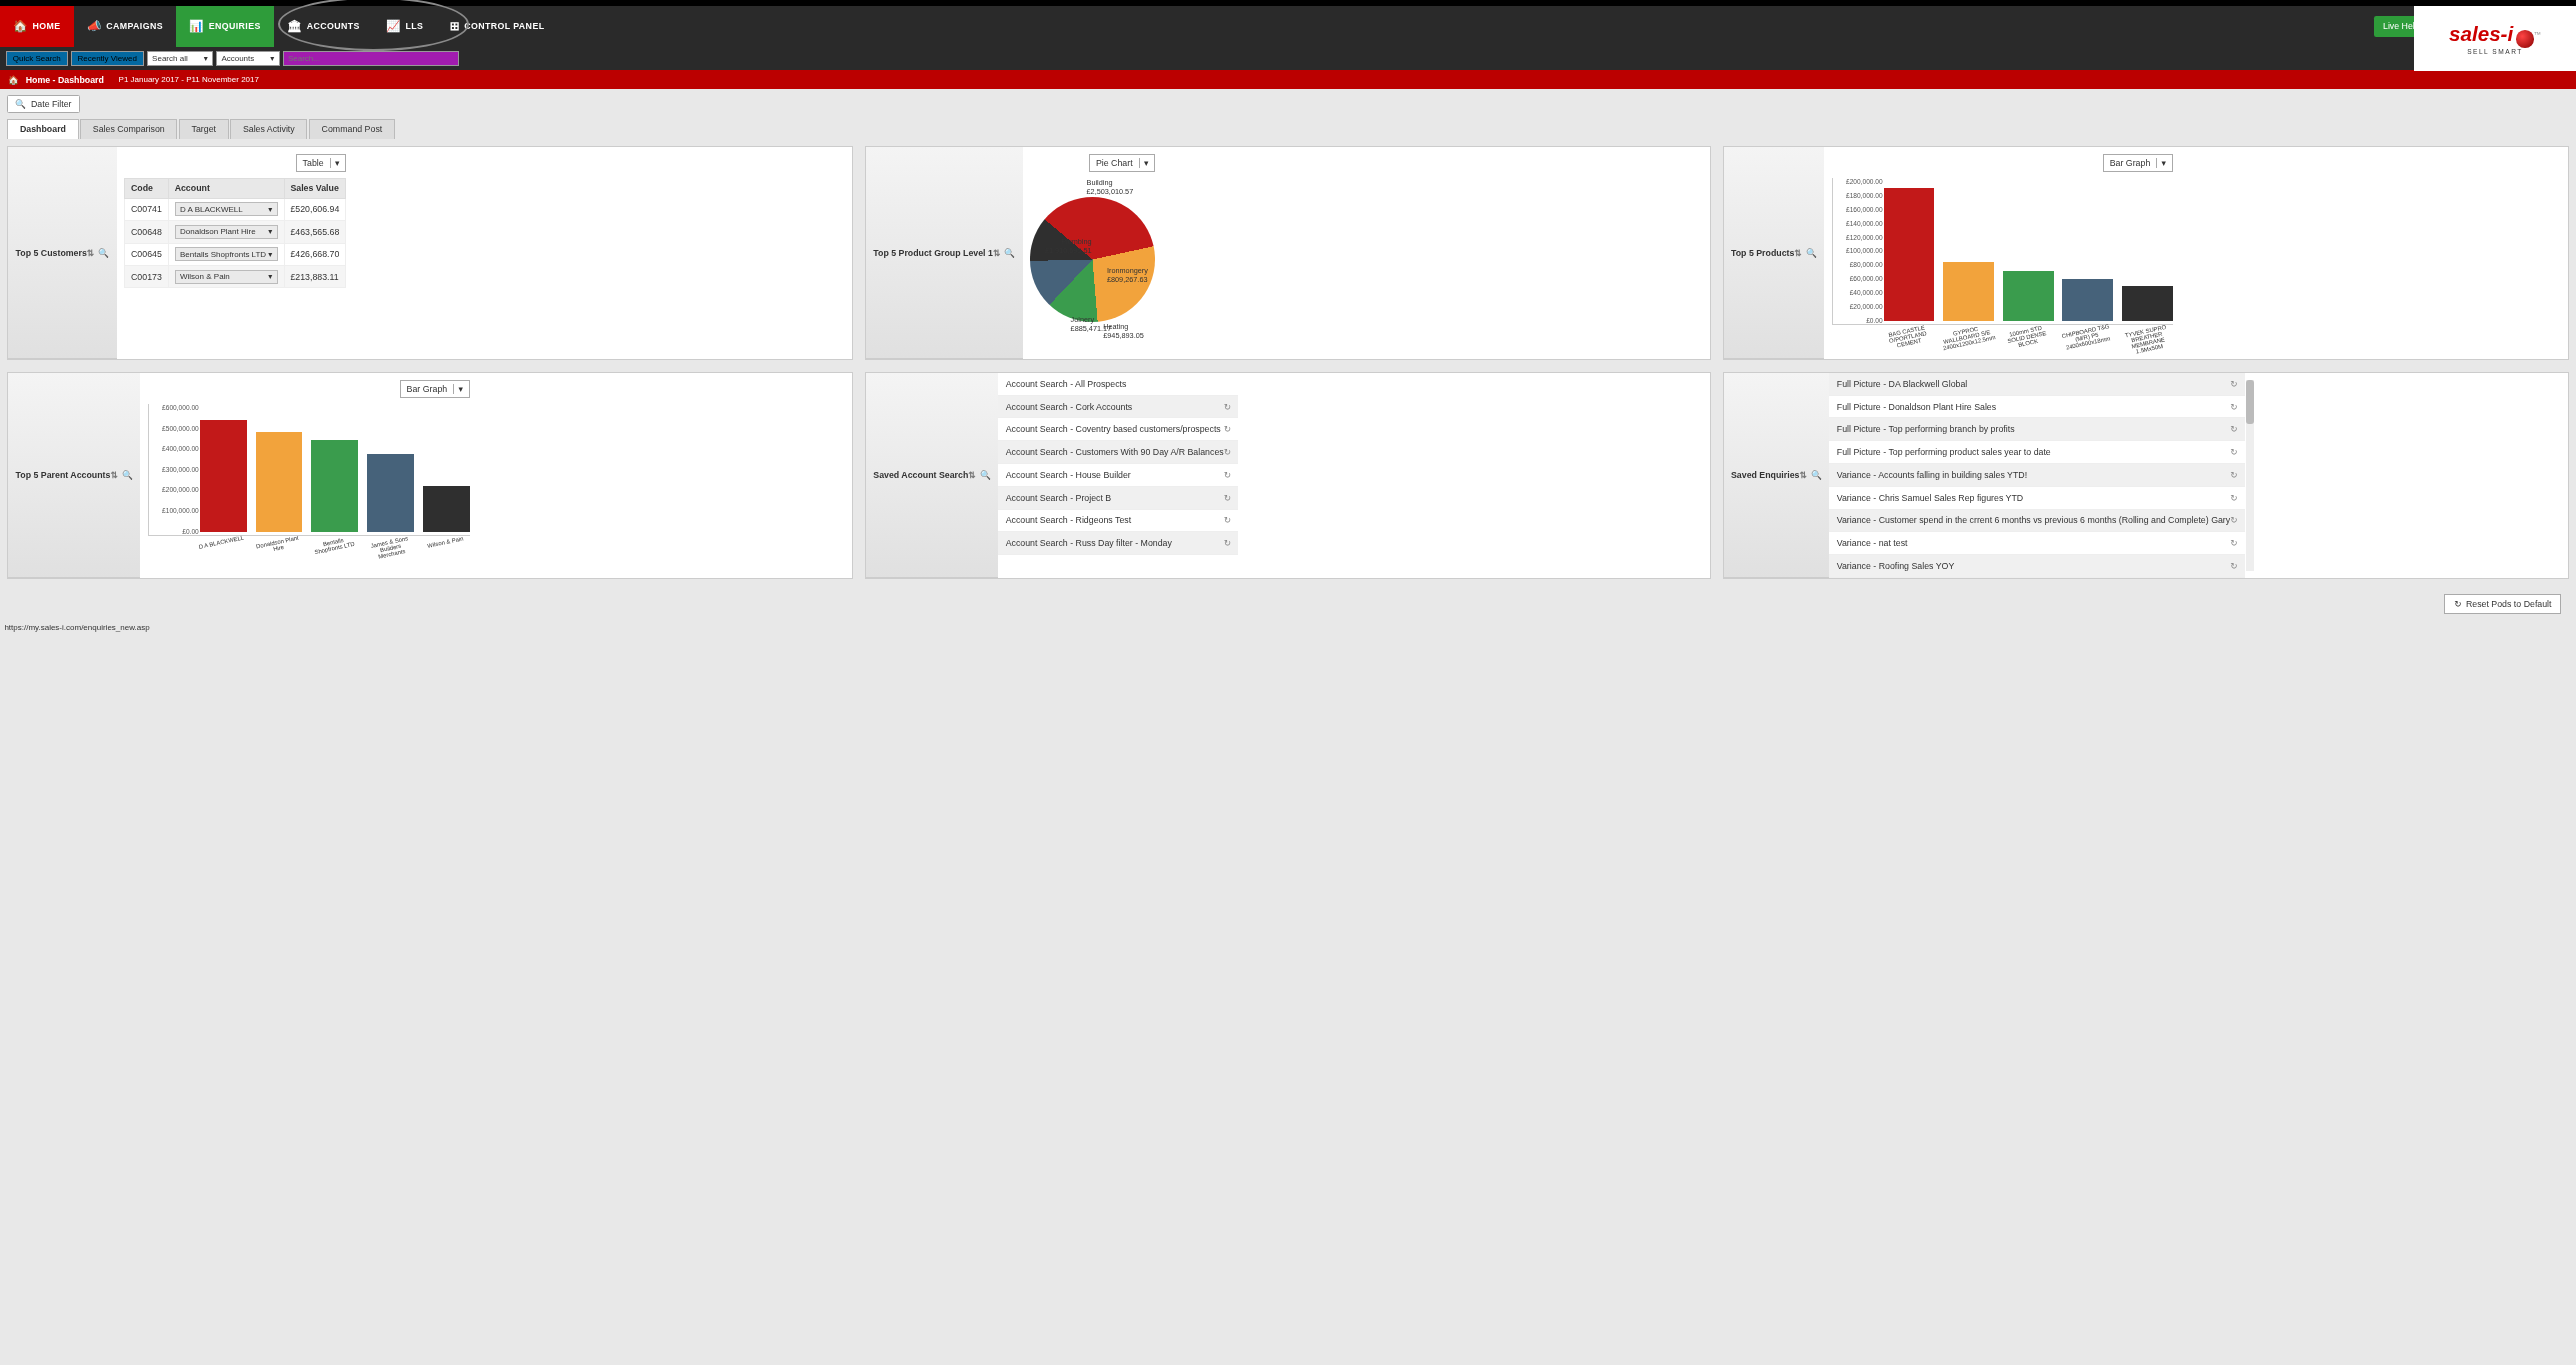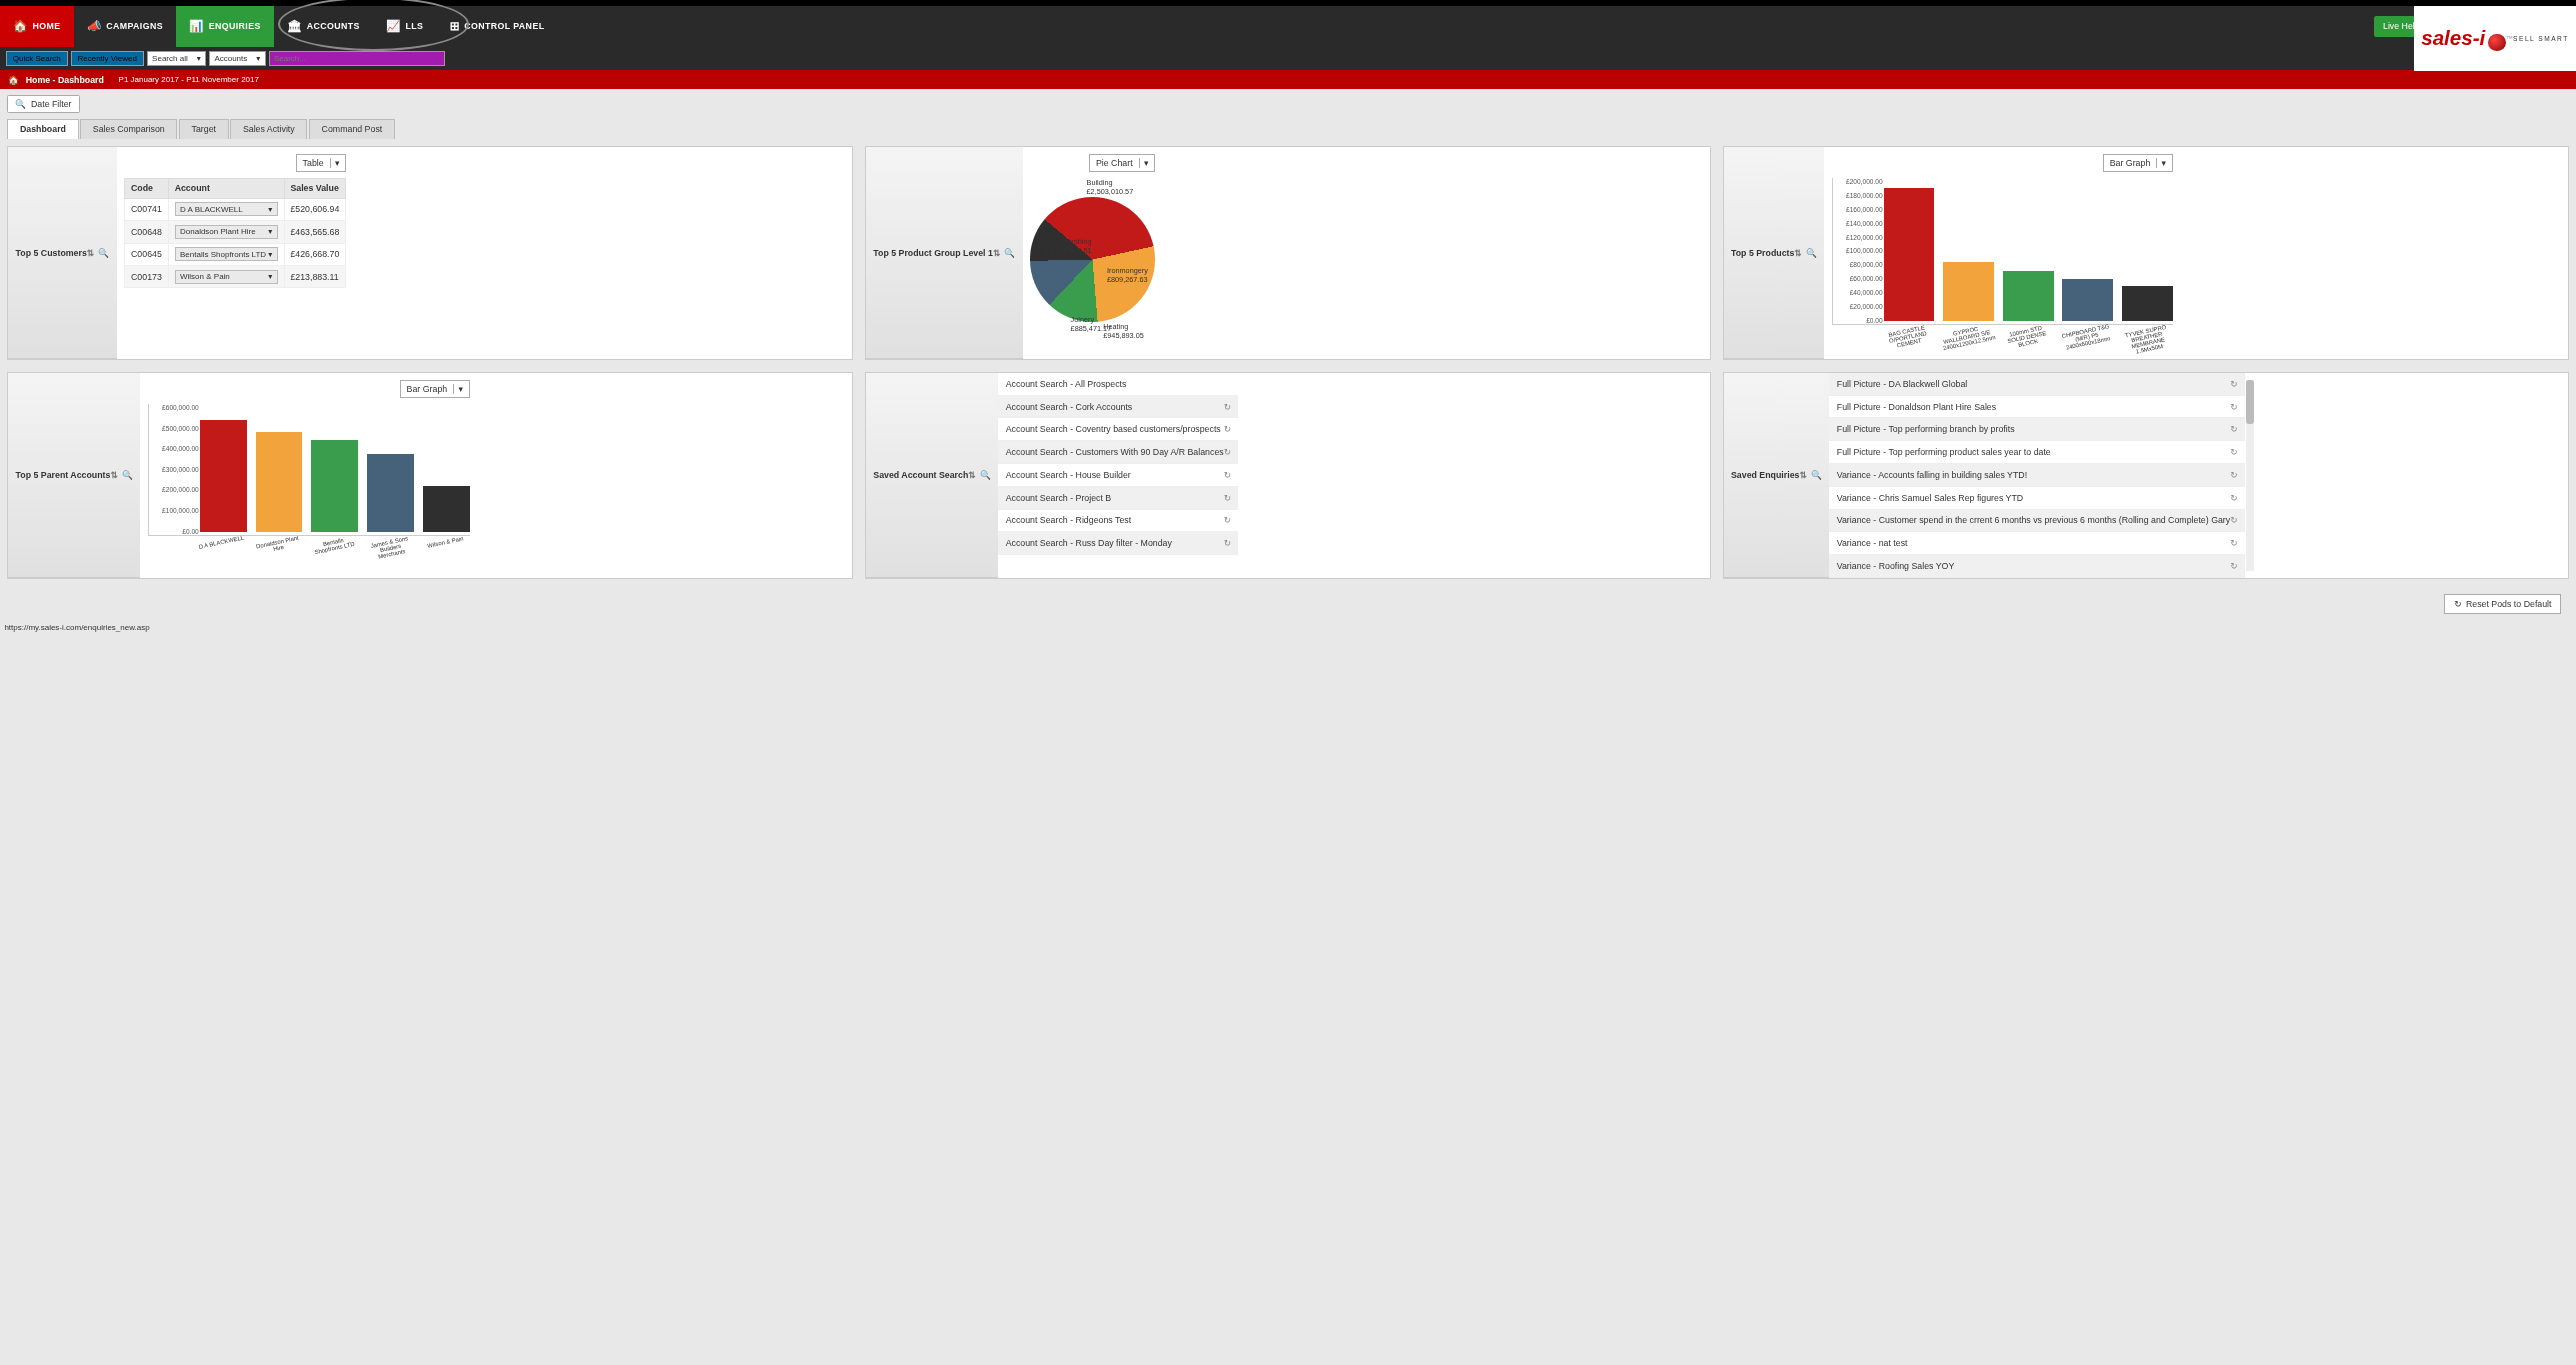--- a/index.html
+++ b/index.html
@@ -6,27 +6,27 @@
 body{background:#e8e8e8;font-size:8.8px;color:#333}
 .topbar{background:#000;height:5.9px}
 .nav{background:#2a2a2a;display:flex;align-items:center;height:41px;position:relative}
 .nav-item{display:flex;align-items:center;gap:4.4px;padding:0 13.2px;height:100%;color:#fff;font-size:8.8px;font-weight:bold;letter-spacing:0.4px;cursor:pointer}
 .nav-item.red{background:#c00}
 .nav-item.green{background:#2e9c3a}
 .nav-item .ico{font-size:11.7px}
 .nav-right{margin-left:auto;display:flex;align-items:center;gap:7.3px;padding-right:14.7px}
 .live-help{background:#2e9c3a;color:#fff;padding:4.4px 8.8px;border-radius:2.2px;font-size:8.8px;display:flex;align-items:center;gap:4.4px}
 .circle-btn{width:22px;height:22px;border-radius:50%;background:#fff;display:flex;align-items:center;justify-content:center;color:#333;font-weight:bold;cursor:pointer}
-.logo-area{background:#fff;position:absolute;right:0;top:0;height:65px;width:162px;display:flex;align-items:center;justify-content:center;flex-direction:row}
+.logo-area{background:#fff;position:absolute;right:0;top:0;height:65px;width:162px;display:flex;align-items:center;justify-content:center;flex-direction:column}
 .logo-text{color:#c00;font-size:20.6px;font-weight:bold;font-style:italic}
 .logo-sub{color:#333;font-size:6.6px;letter-spacing:1.5px}
 .logo-dot{display:inline-block;width:17.6px;height:17.6px;border-radius:50%;background:radial-gradient(circle at 35% 35%,#f44,#800);margin-left:2.9px;vertical-align:middle}
 .searchbar{background:#2a2a2a;height:23.5px;display:flex;align-items:center;gap:2.9px;padding:0 5.9px}
 .sb-btn{background:#0369a1;border:0.7px solid #999;padding:2.2px 5.9px;font-size:8px;cursor:pointer}
-.sb-sel{background:#fff;border:0.7px solid #999;padding:2.2px 4.4px;font-size:8px;display:flex;align-items:center;gap:9px}
+.sb-sel{background:#fff;border:0.7px solid #999;padding:2.2px 4.4px;font-size:8px;display:flex;align-items:center;gap:16px}
 .sb-input{background:#a21caf;border:0.7px solid #999;padding:2.2px 4.4px;font-size:8px;width:176px}
 .breadcrumb{background:#bb0000;color:#fff;height:19px;display:flex;align-items:center;padding:0 8.8px;gap:14.7px;font-size:8.8px}
 .bc-home{display:flex;align-items:center;gap:5.9px;font-weight:bold}
 .toolbar{padding:5.9px 7.3px}
 .date-filter{background:#fff;border:0.7px solid #aaa;padding:2.9px 7.3px;font-size:8.8px;display:inline-flex;align-items:center;gap:4.4px;cursor:pointer;border-radius:1.5px}
 .tabs{display:flex;gap:1.5px;padding:0 7.3px}
 .tab{background:#ddd;padding:4.4px 11.7px;font-size:8.8px;border:0.7px solid #bbb;border-bottom:none;cursor:pointer}
 .tab.active{background:#fff;font-weight:bold}
 .grid{display:grid;grid-template-columns:1fr 1fr 1fr;gap:11.7px;padding:7.3px}
 .pod{background:#fff;border:0.7px solid #ccc;display:flex;flex-direction:row}

